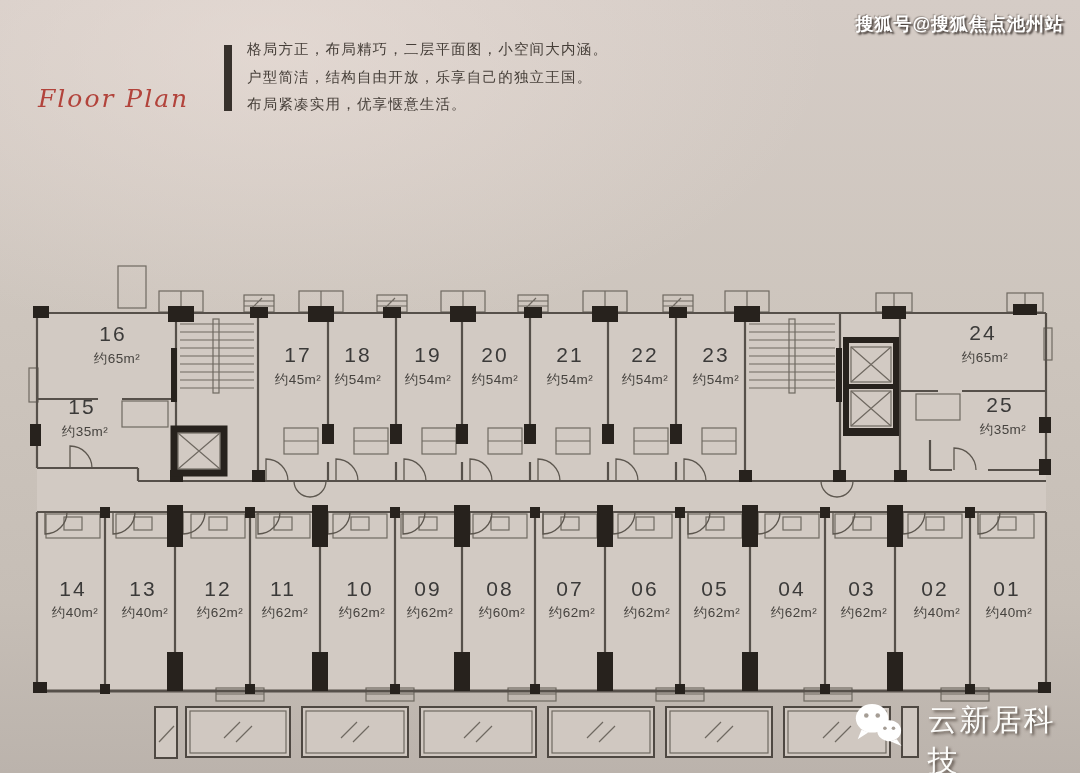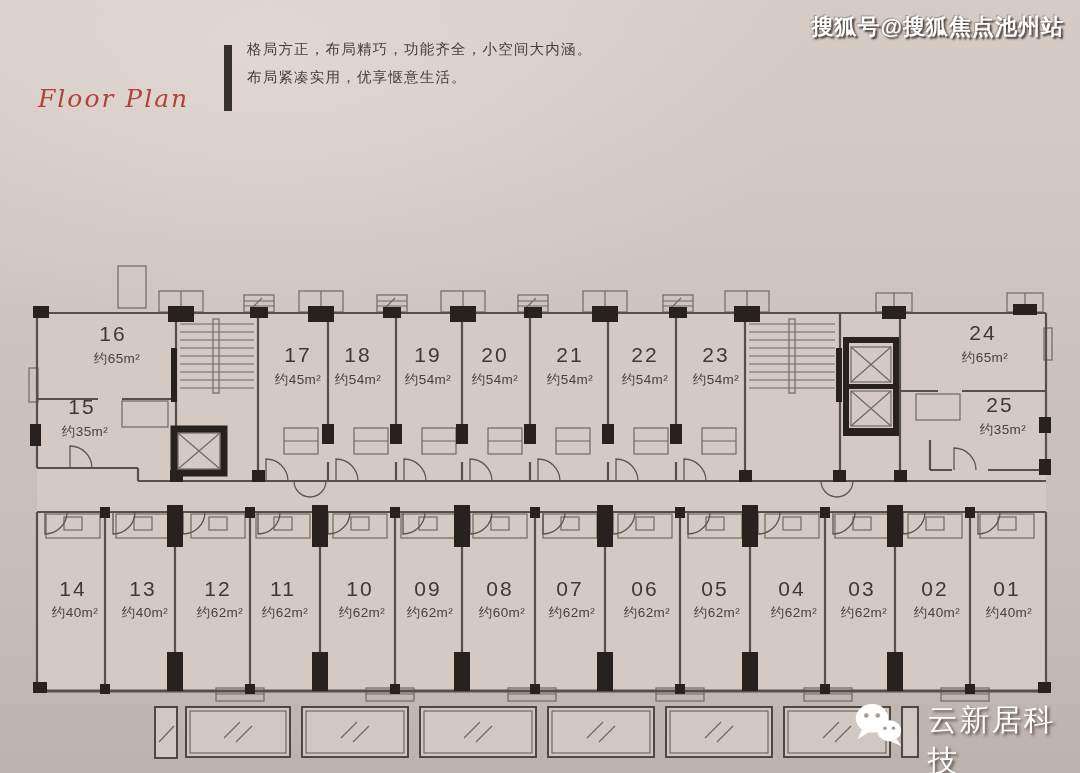--- a/index.html
+++ b/index.html
@@ -11,21 +11,21 @@
       linear-gradient(180deg,#d5ccc6 0%, #cdc5bd 42%, #c6beb6 78%, #bbb3ac 100%);
   }
   .abs{position:absolute;}
   
   .title{left:34px; top:42px; font-size:37px; letter-spacing:4px; color:#372f29; font-weight:400;}
   .subtitle{left:38px; top:84px; font-size:25px; color:#b2433b; font-style:italic;
             font-family:"DejaVu Serif", serif; letter-spacing:2px;text-align:right;}
   .vbar{left:224px; top:45px; width:8px; height:66px; background:#37312c;}
   .desc{left:247px; top:36px; font-size:14.5px; line-height:27.5px; letter-spacing:1.2px; color:#453e38;}
   
-  .wm-top{right:16px; top:12px; font-size:22px; font-weight:700; color:#ffffff; letter-spacing:1px;
+  .wm-top{right:16px; top:12px; font-size:18px; font-weight:700; color:#ffffff; letter-spacing:1px;
           text-shadow:2px 2px 2px rgba(48,40,35,0.9), -1px -1px 1px rgba(48,40,35,0.35);}
   .wm-bottom{left:852px; top:700px; display:flex; gap:24px;}
   .wm-bottom .wm-text{font-size:30px; color:#fcfcfa; letter-spacing:2px;
           text-shadow:2px 2px 3px rgba(70,60,52,0.85);}
   
   svg{position:absolute; left:0; top:0;}
   text.unum{font:500 21px "Liberation Sans",sans-serif; fill:#3b3a39; letter-spacing:2px; text-anchor:middle;}
   text.uarea{font:400 13.5px "Liberation Sans",sans-serif; fill:#46433f; letter-spacing:0.4px; text-anchor:middle;}
 </style>
 </head>
@@ -341,21 +341,22 @@
       <text class="unum" x="935" y="596">02</text>
       <text class="uarea" x="937" y="617">约40m²</text>
       <text class="unum" x="1007" y="596">01</text>
       <text class="uarea" x="1009" y="617">约40m²</text>
     </g>
   </svg>
 
   <div class="abs subtitle">Floor Plan</div>
   <div class="abs vbar"></div>
   <div class="abs desc">
-    <div>格局方正，布局精巧，功能齐全，小空间大内涵。</div>
+    <div>格局方正，布局精巧，二层平面图，小空间大内涵。</div>
+    <div>户型简洁，结构自由开放，乐享自己的独立王国。</div>
     <div>布局紧凑实用，优享惬意生活。</div>
   </div>
 
   <div class="abs wm-top">搜狐号@搜狐焦点池州站</div>
 
   <div class="abs wm-bottom">
     <svg width="54" height="48" viewBox="0 0 54 48" style="position:static;">
       <ellipse cx="21" cy="18" rx="17" ry="15" fill="#ffffff"></ellipse>
       <path d="M10,30 L6,40 L17,33 Z" fill="#ffffff"></path>
       <circle cx="15" cy="15" r="2.4" fill="#a59d95"></circle>

